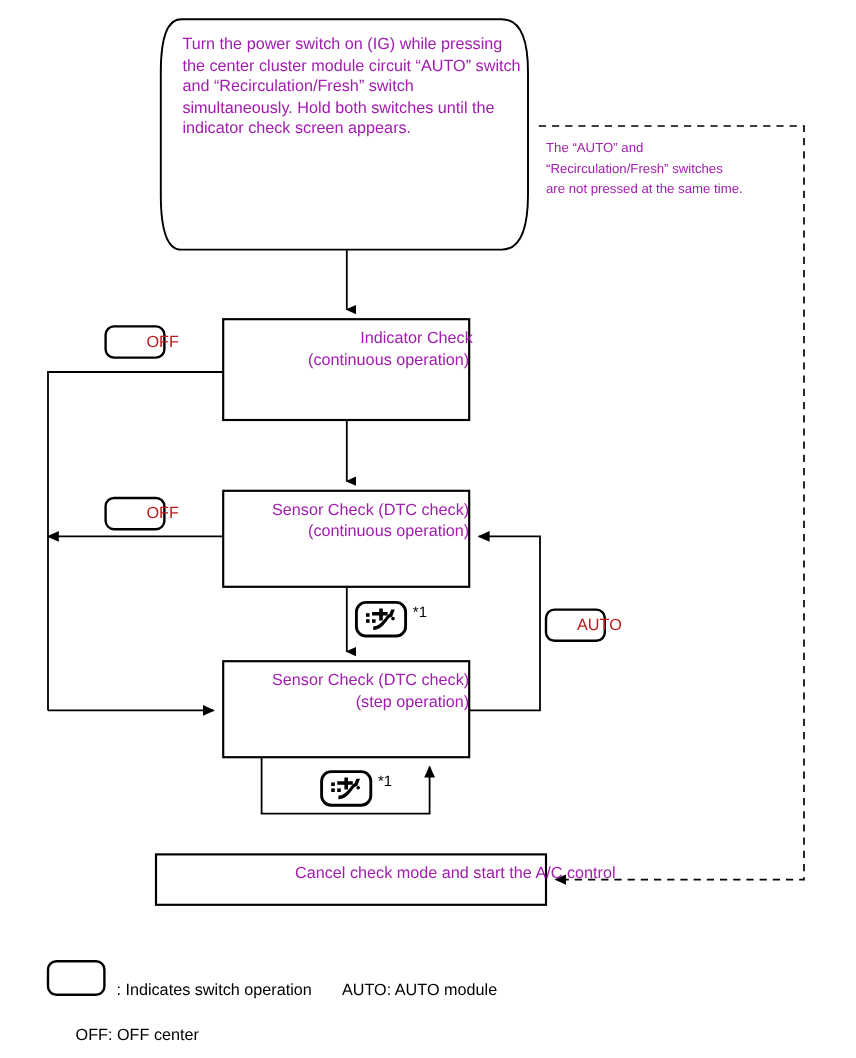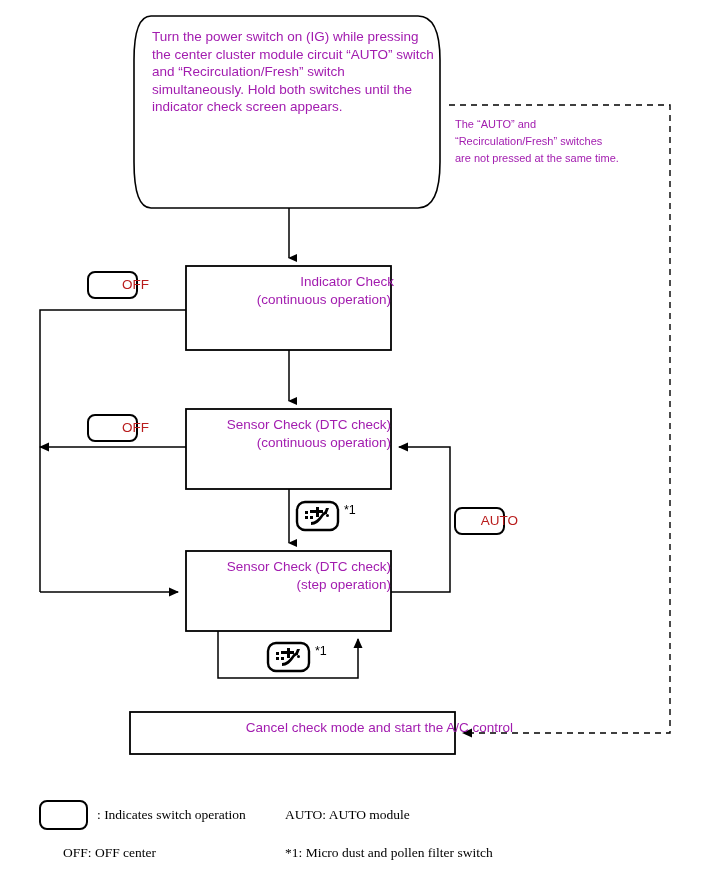--- a/index.html
+++ b/index.html
@@ -50,23 +50,24 @@
     position: absolute;
     font-size: 13.5px;
     font-family: "Liberation Sans", sans-serif;
     text-align: center;
     color: #b91c1c;
     padding-left: 23px;
   }
   .legend-txt {
     position: absolute;
     font-size: 13.5px;
-    font-family: Liberation Serif, serif;
+    font-family: Liberation Sans, sans-serif;
     color: #000;
     white-space: pre;
+    margin-top: 10px;
   }
   .star {
     position: absolute;
     font-size: 12.5px;
     font-family: "Liberation Sans", sans-serif;
     color: #000;
   }
 </style>
 </head>
 <body>
@@ -158,15 +159,14 @@
   <div class="sw-label" style="left:88px; top:277px; width:49px;">OFF</div>
   <div class="sw-label" style="left:88px; top:420px; width:49px;">OFF</div>
   <div class="sw-label" style="left:455px; top:513px; width:43px;">AUTO</div>
 
   <div class="star" style="left:344px; top:503px;">*1</div>
   <div class="star" style="left:315px; top:644px;">*1</div>
 
   <div class="legend-txt" style="left:97px; top:807px;">: Indicates switch operation</div>
   <div class="legend-txt" style="left:285px; top:807px;">AUTO: AUTO module</div>
   <div class="legend-txt" style="left:63px; top:845px;">OFF: OFF center</div>
-  <div class="legend-txt" style="left:285px; top:845px;">*1: Micro dust and pollen filter switch</div>
 
 </div>
 
 </body></html>

